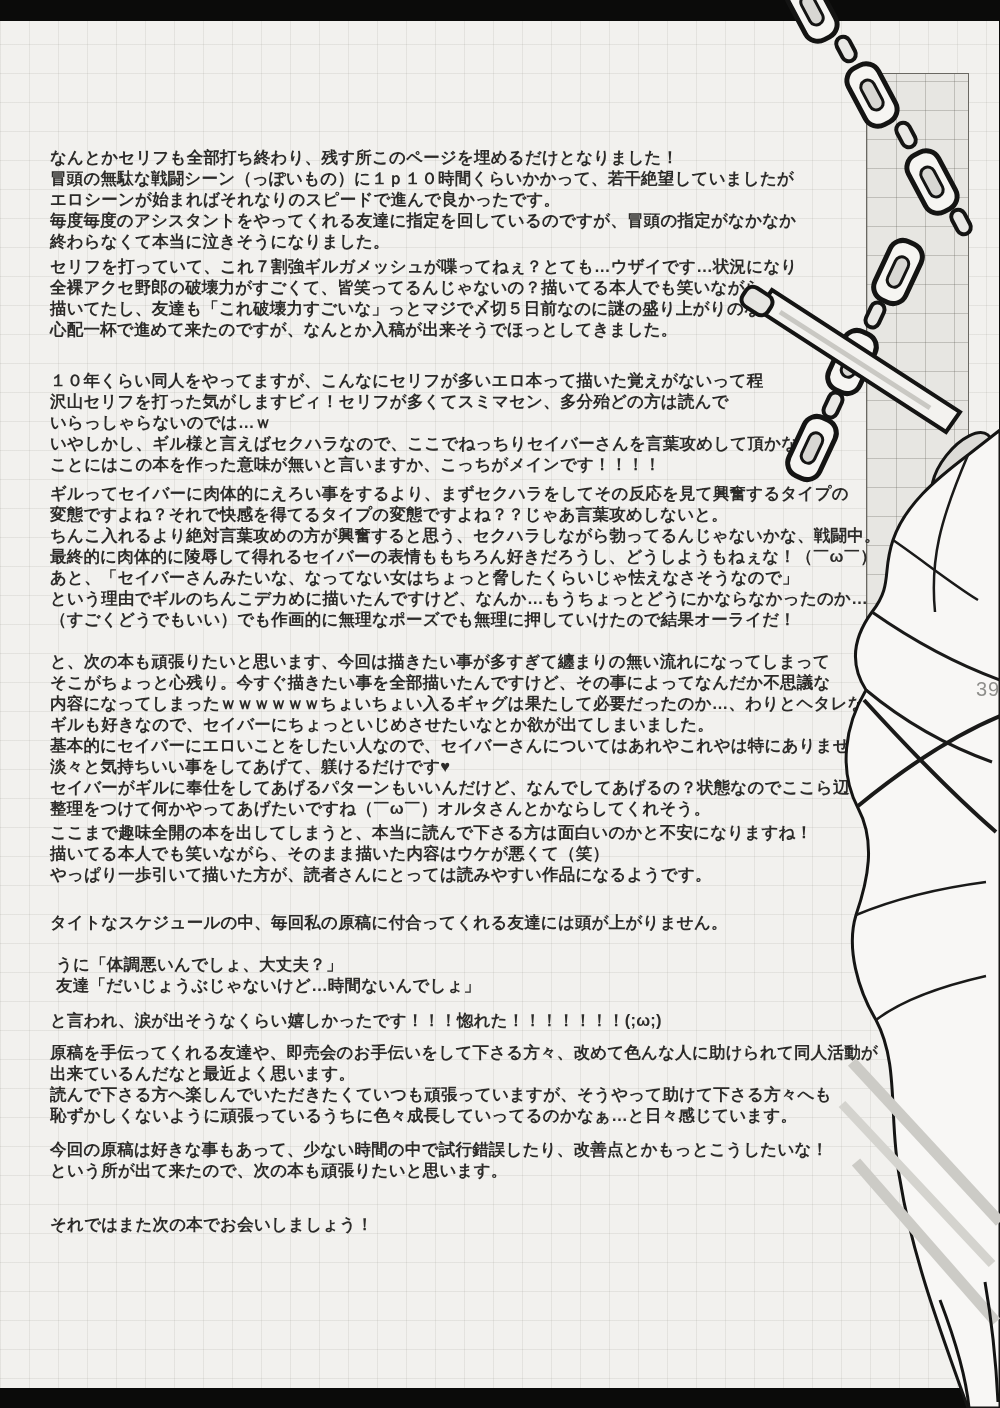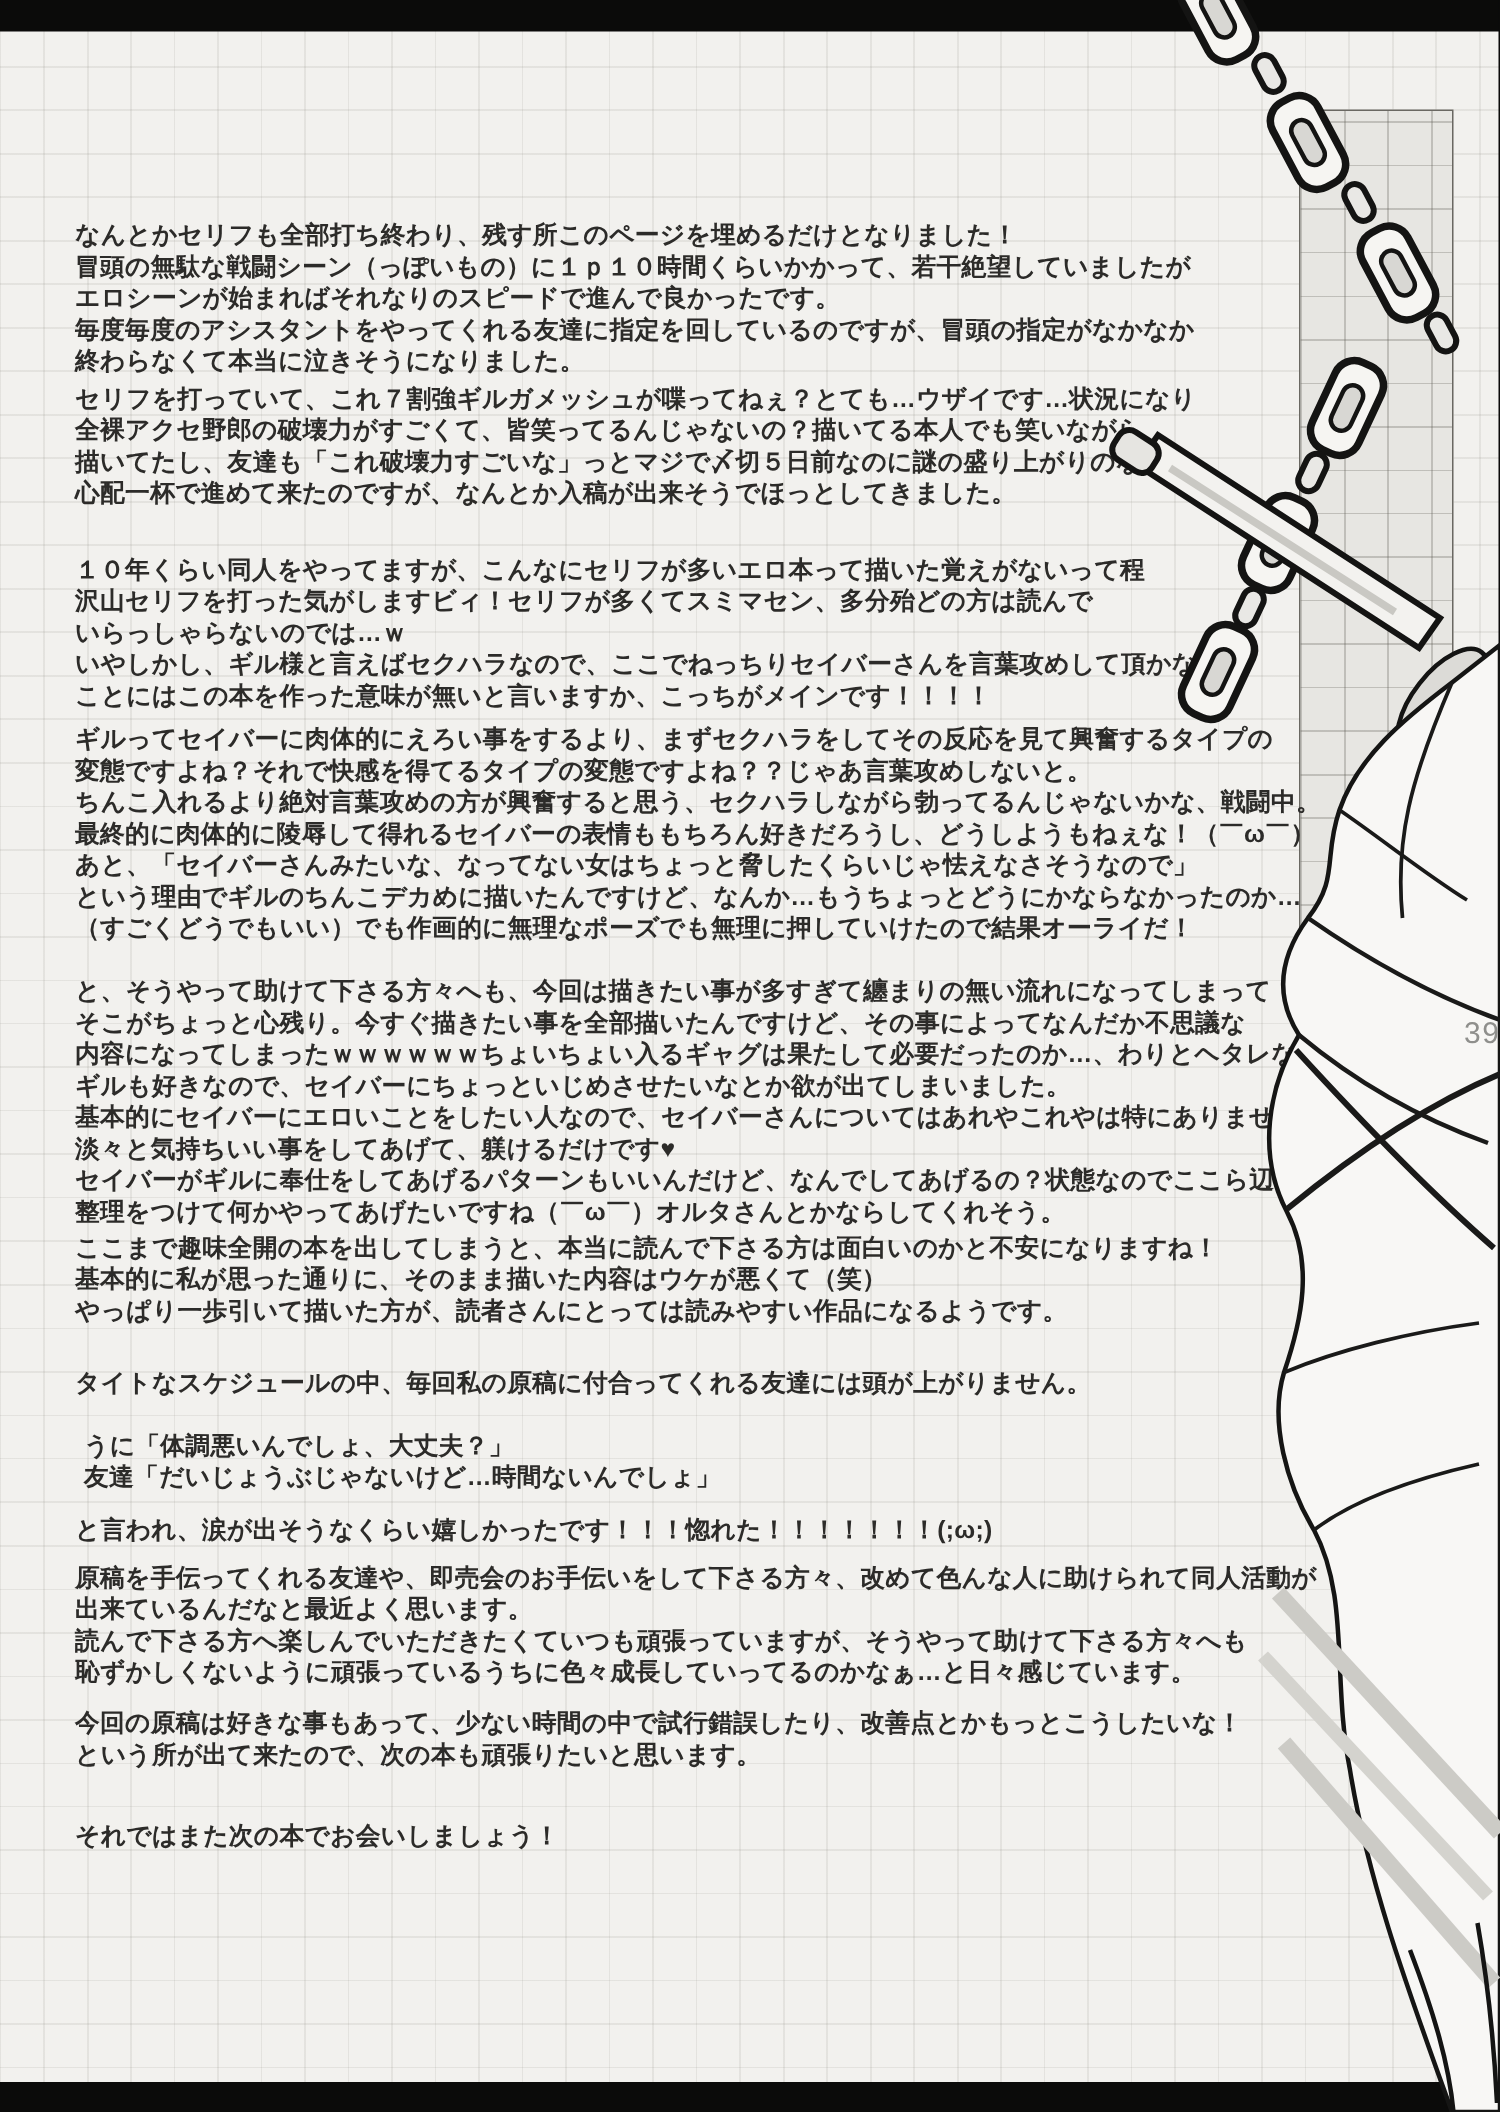--- a/index.html
+++ b/index.html
@@ -75,32 +75,32 @@
   <div class="para" style="top:483px">
       <div class="line">ギルってセイバーに肉体的にえろい事をするより、まずセクハラをしてその反応を見て興奮するタイプの</div>
       <div class="line">変態ですよね？それで快感を得てるタイプの変態ですよね？？じゃあ言葉攻めしないと。</div>
       <div class="line">ちんこ入れるより絶対言葉攻めの方が興奮すると思う、セクハラしながら勃ってるんじゃないかな、戦闘中。</div>
       <div class="line">最終的に肉体的に陵辱して得れるセイバーの表情ももちろん好きだろうし、どうしようもねぇな！（￣ω￣）</div>
       <div class="line">あと、「セイバーさんみたいな、なってない女はちょっと脅したくらいじゃ怯えなさそうなので」</div>
       <div class="line">という理由でギルのちんこデカめに描いたんですけど、なんか…もうちょっとどうにかならなかったのか…</div>
       <div class="line">（すごくどうでもいい）でも作画的に無理なポーズでも無理に押していけたので結果オーライだ！</div>
     </div>
   <div class="para" style="top:651px">
-      <div class="line">と、そうやって助けて下さる方々へも、今回は描きたい事が多すぎて纏まりの無い流れになってしまって</div>
+      <div class="line">と、次の本も頑張りたいと思います、今回は描きたい事が多すぎて纏まりの無い流れになってしまって</div>
       <div class="line">そこがちょっと心残り。今すぐ描きたい事を全部描いたんですけど、その事によってなんだか不思議な</div>
       <div class="line">内容になってしまったｗｗｗｗｗｗちょいちょい入るギャグは果たして必要だったのか…、わりとヘタレな</div>
       <div class="line">ギルも好きなので、セイバーにちょっといじめさせたいなとか欲が出てしまいました。</div>
       <div class="line">基本的にセイバーにエロいことをしたい人なので、セイバーさんについてはあれやこれやは特にありません！</div>
       <div class="line">淡々と気持ちいい事をしてあげて、躾けるだけです♥</div>
       <div class="line">セイバーがギルに奉仕をしてあげるパターンもいいんだけど、なんでしてあげるの？状態なのでここら辺も</div>
       <div class="line">整理をつけて何かやってあげたいですね（￣ω￣）オルタさんとかならしてくれそう。</div>
     </div>
   <div class="para" style="top:822px">
       <div class="line">ここまで趣味全開の本を出してしまうと、本当に読んで下さる方は面白いのかと不安になりますね！</div>
-      <div class="line">基本的に私が思った通りに、そのまま描いた内容はウケが悪くて（笑）</div>
+      <div class="line">描いてる本人でも笑いながら、そのまま描いた内容はウケが悪くて（笑）</div>
       <div class="line">やっぱり一歩引いて描いた方が、読者さんにとっては読みやすい作品になるようです。</div>
     </div>
   <div class="para" style="top:912px">
       <div class="line">タイトなスケジュールの中、毎回私の原稿に付合ってくれる友達には頭が上がりません。</div>
     </div>
   <div class="para" style="top:954px;left:56px">
       <div class="line">うに「体調悪いんでしょ、大丈夫？」</div>
       <div class="line">友達「だいじょうぶじゃないけど…時間ないんでしょ」</div>
     </div>
   <div class="para" style="top:1010px">

